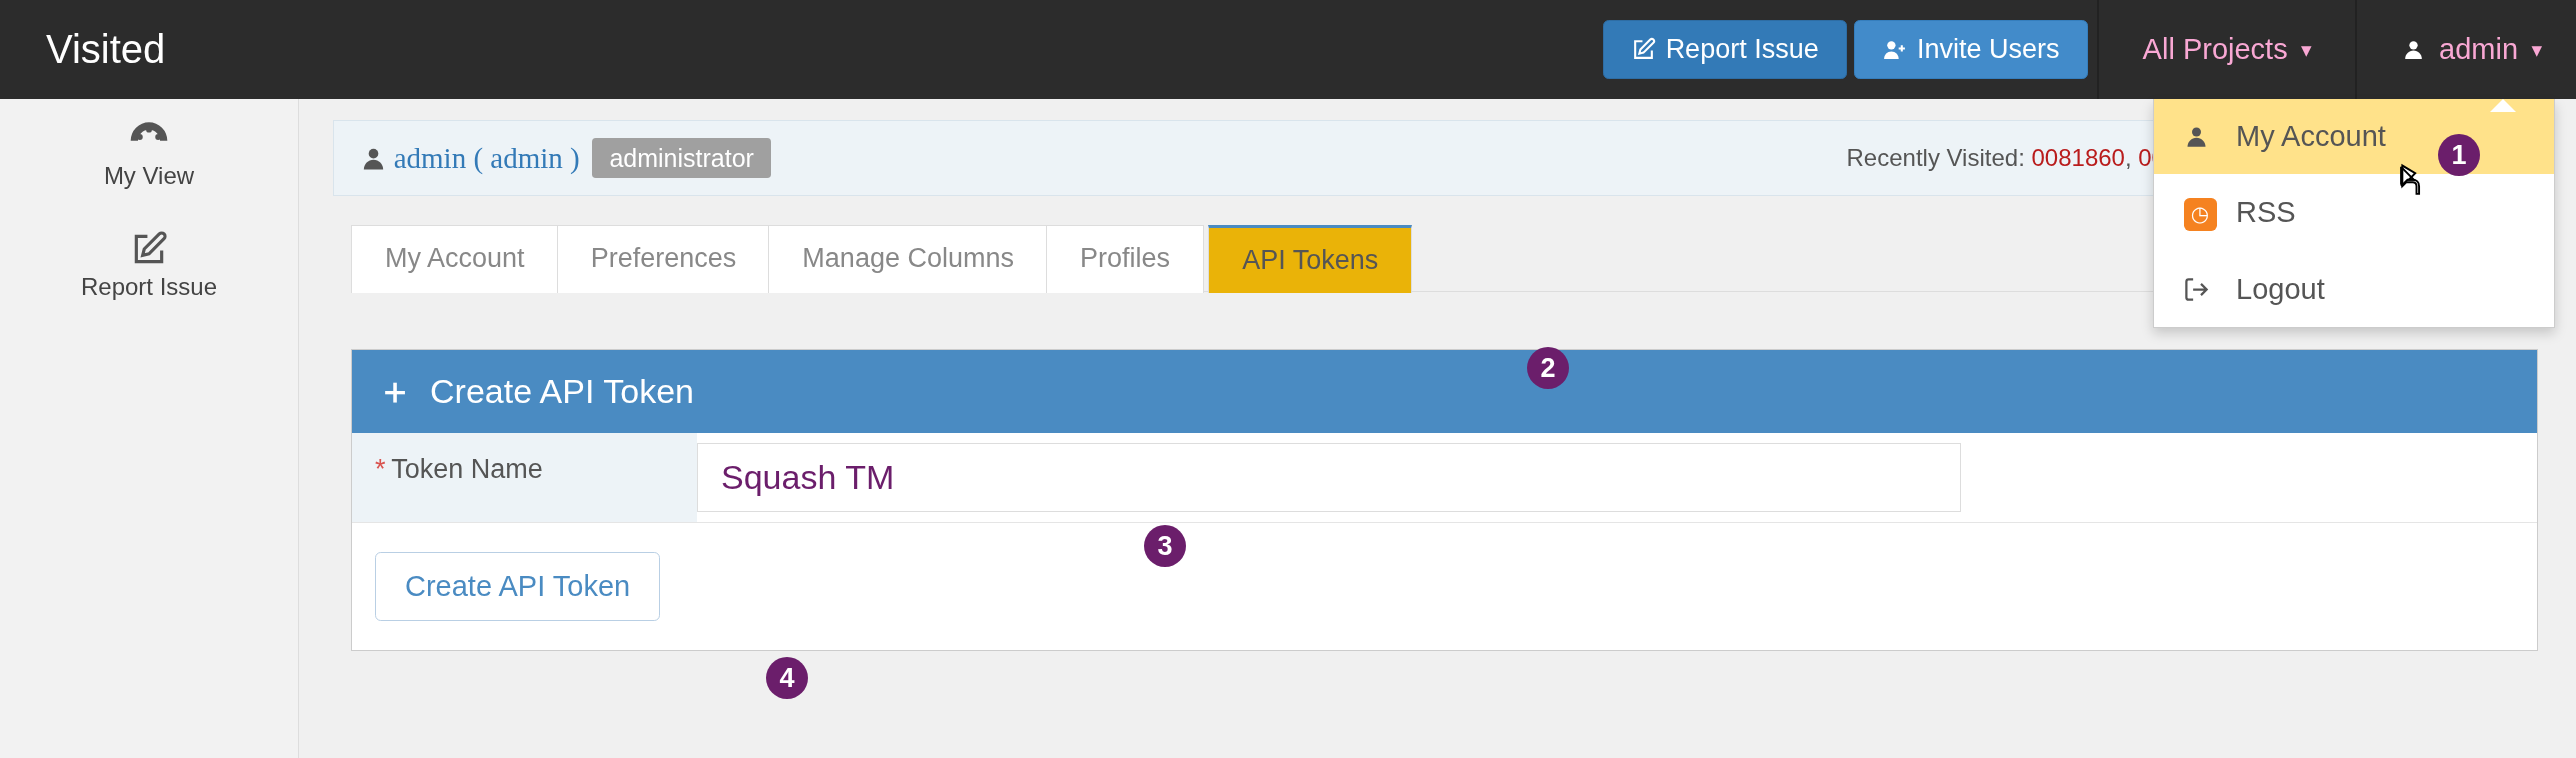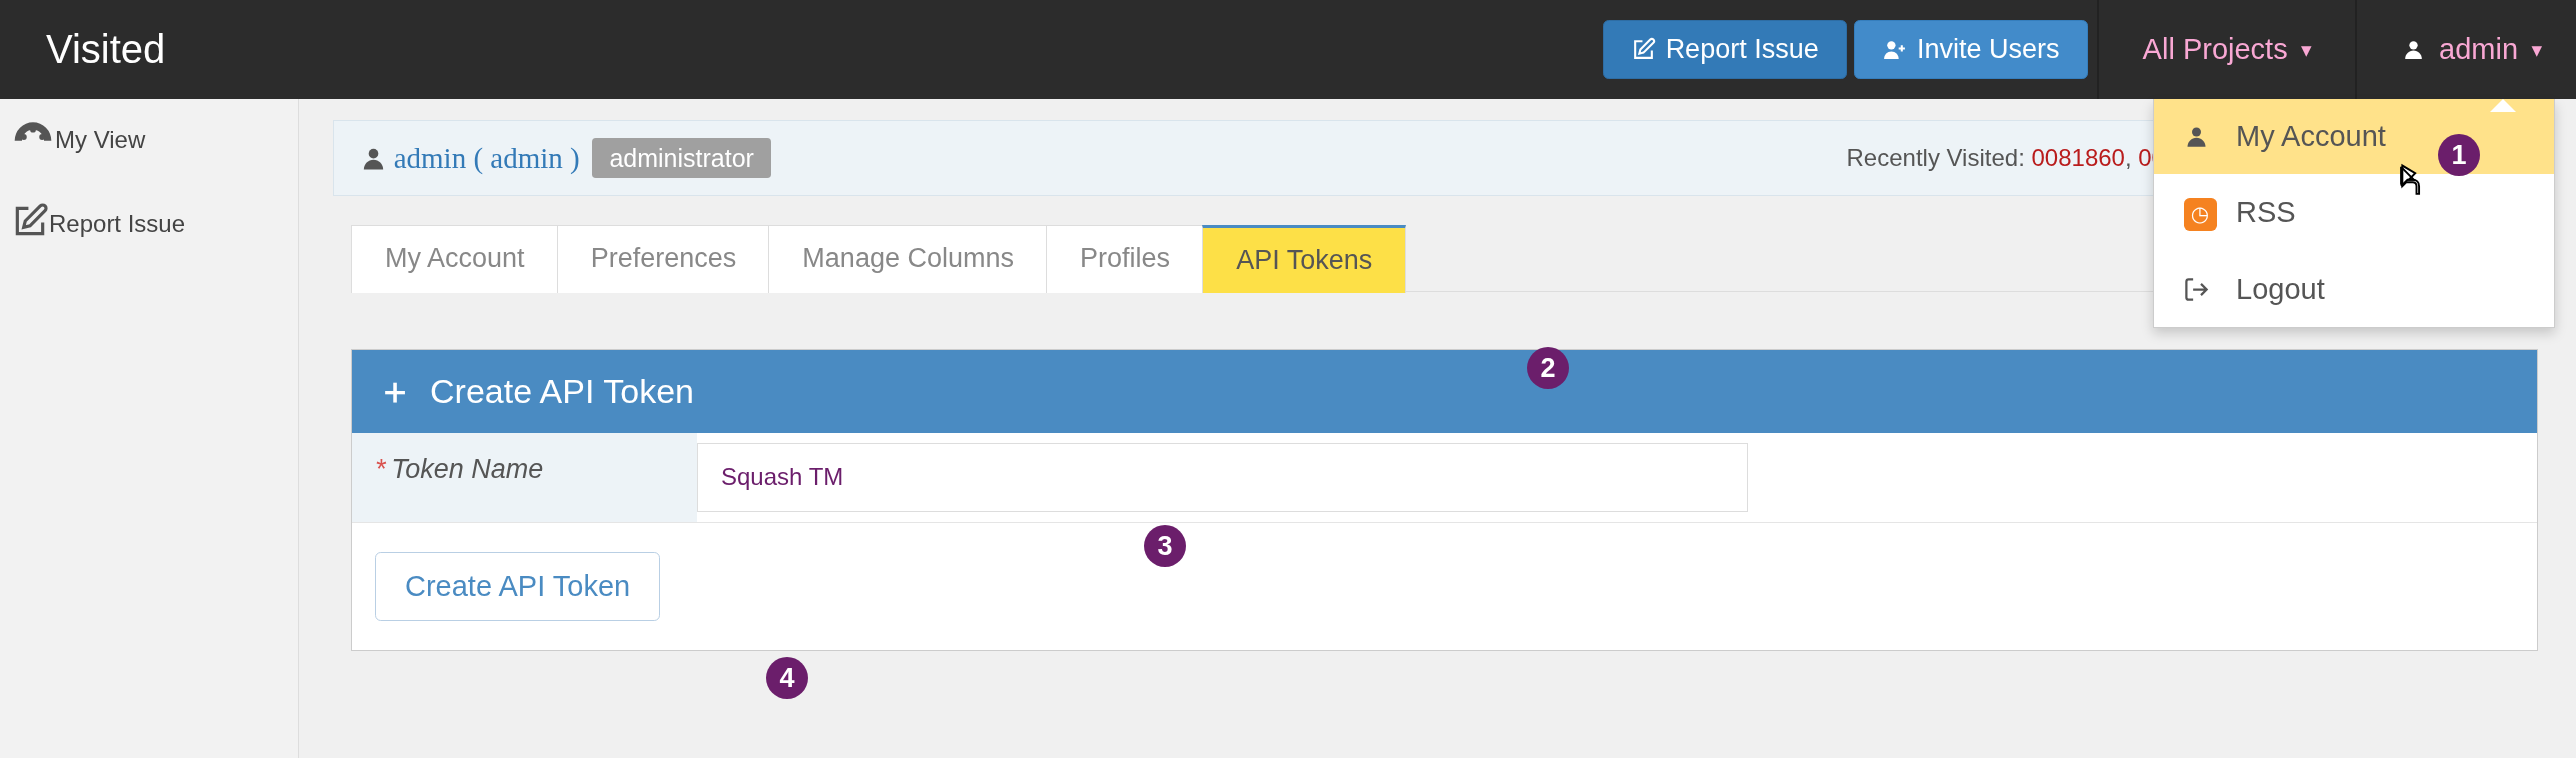--- a/index.html
+++ b/index.html
@@ -11,48 +11,48 @@
 .navbar-spacer { flex: 1; }
 .btn { border-radius: 5.7px; padding: 13.4px 27px; font-size: 27px; color: #fff; display: inline-flex; align-items: center; gap: 9.6px; cursor: pointer; border: none; }
 .btn-primary { background: #337ab7; border: 1px solid #2e6da4; }
 .btn-info { background: #428bca; border: 1px solid #357ebd; margin-left: 7.7px; }
 .nav-divider { width: 1.9px; height: 99px; background: #222; margin: 0 9.6px; }
 .nav-item { padding: 16px 34px; font-size: 29px; color: #f9a8d4; display: flex; align-items: center; gap: 13.4px; cursor: pointer; height: 99px; }
 .nav-item .chev { font-size: 21px; }
 
 
 .sidebar { position: absolute; top: 99px; left: 0; width: 299px; background: #f2f2f2; border-right: 1px solid #ddd; height: calc(100% - 99px); }
-.sidebar-item { display: flex; flex-direction: row; align-items: center; padding: 19px 11px 21px; color: #555; cursor: pointer; }
+.sidebar-item { display: flex; flex-direction: column; align-items: center; padding: 19px 11px 21px; color: #555; cursor: pointer; }
 .sidebar-item .ic { font-size: 38px; color: #555; margin-bottom: 5.7px; }
 .sidebar-item .lbl { font-size: 24px; color: #444; }
 
 
 .main { position: absolute; top: 99px; left: 299px; right: 0; bottom: 0; padding: 21px 0 0 0; }
 .breadcrumb-bar { background: #edf3f7; border: 1px solid #d9e4ec; margin: 0 38px 0 34px; padding: 17px 25px; display: flex; align-items: center; gap: 5.7px; }
 .bc-user { color: #337ab7; font-size: 29px; display: inline-flex; align-items: center; gap: 9.6px; font-family: Liberation Serif, serif; }
 .bc-badge { background: #a0a0a0; color: #fff; border-radius: 3.8px; padding: 5.7px 17px; font-size: 25px; margin-left: 7px; position: relative; }
 .bc-badge::before { content: ""; position: absolute; left: -13.4px; top: 50%; transform: translateY(-50%); border: 13.4px solid transparent; border-right-color: #a0a0a0; }
 .recent { margin-left: auto; font-size: 24px; color: #555; }
 .recent a { color: #b91c1c; text-decoration: none; }
 
 
 .tabs { display: flex; margin: 27px 38px 0 52px; border-bottom: 1.9px solid #ddd; }
 .tab { padding: 17px 33px; border: 1.9px solid #ddd; border-bottom: none; background: #fff; color: #888; font-size: 27px; cursor: pointer; margin-right: -1.9px; position: relative; top: 1.9px; }
-.tab.active { color: #555; border-top: 3.8px solid #4a8bc2; background: #fde047; z-index: 2; }
+.tab.active { color: #555; border-top: 3.8px solid #4a8bc2; background: #eab308; z-index: 2; margin-left: 6px; }
 .tabs::after { content: ""; flex: 1; }
 
 
 .panel { margin: 57px 38px 0 52px; border: 1.9px solid #ccc; }
 .panel-head { background: #4a8bc2; color: #fff; padding: 17px 25px; font-size: 34px; display: flex; align-items: center; gap: 17px; }
 .panel-body { background: #fff; }
 .form-row { display: flex; align-items: stretch; border-bottom: 1px solid #e5e5e5; background:#edf3f7;}
-.form-label { width: 345px; padding: 21px 23px; font-size: 27px; color: #555; background: #edf3f7; font-style: italic; }
+.form-label { width: 345px; padding: 21px 23px; font-size: 27px; color: #555; background: #edf3f7; }
 .form-label .req { color: #d9534f; margin-right: 5.7px; }
 .form-input-wrap { flex: 1; padding: 9.6px 19px 9.6px 0; background:#fff;}
-.form-input { width: 1051px; height: 69px; border: 1.9px solid #ddd; font-size: 24px; padding: 0 23px; color: #6b1e6b; font-weight: 500; }
+.form-input { width: 1264px; height: 69px; border: 1.9px solid #ddd; font-size: 34px; padding: 0 23px; color: #6b1e6b; font-weight: 500; }
 .panel-footer { padding: 29px 23px; background: #fff; }
 .btn-create { background: #fff; border: 1.9px solid #b9cfe4; color: #4a8bc2; border-radius: 5.7px; padding: 17px 29px; font-size: 29px; cursor: pointer; }
 
 
 .dropdown { position: absolute; top: 99px; right: 21px; width: 402px; background: #fff; border: 1px solid #ccc; border-top: none; box-shadow: 0 5.7px 11.5px rgba(0,0,0,.175); z-index: 50; }
 .dropdown::before{content:"";position:absolute;top:-13.4px;right:38px;border:13.4px solid transparent;border-bottom-color:#fff;}
 .dd-item { display: flex; align-items: center; gap: 19px; padding: 21px 29px; font-size: 29px; color: #555; cursor: pointer; }
 .dd-item.hover { background: #ffe28a; }
 .dd-item .ic { width: 34px; text-align: center; }
 .rss-ic{background:#f58220;color:#fff;border-radius:5.7px;width:33px;height:33px;display:inline-flex;align-items:center;justify-content:center;font-size:21px;}

